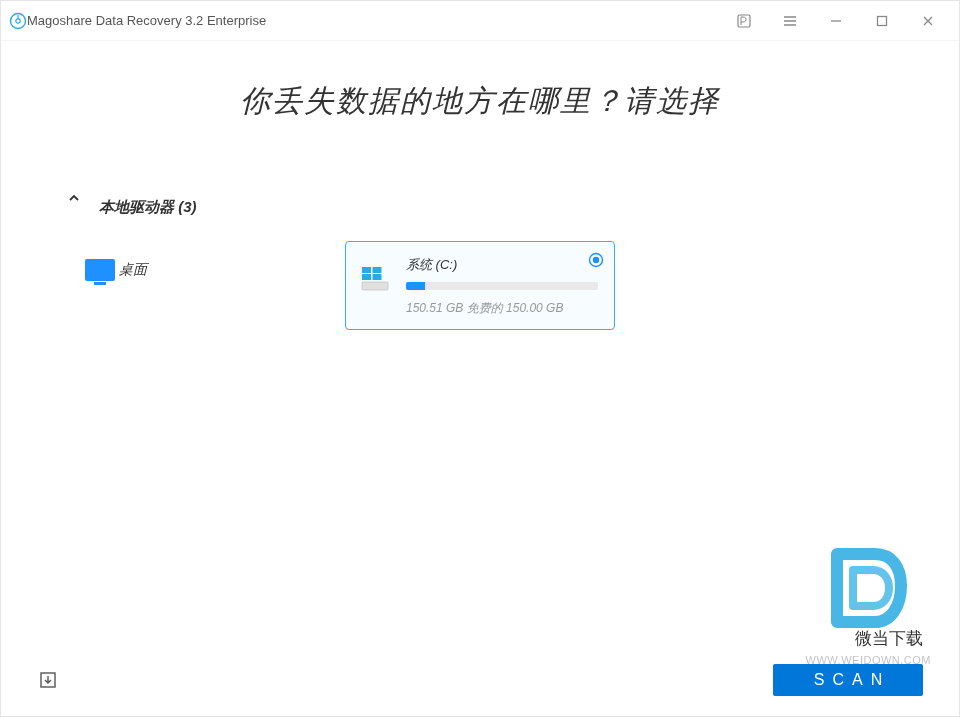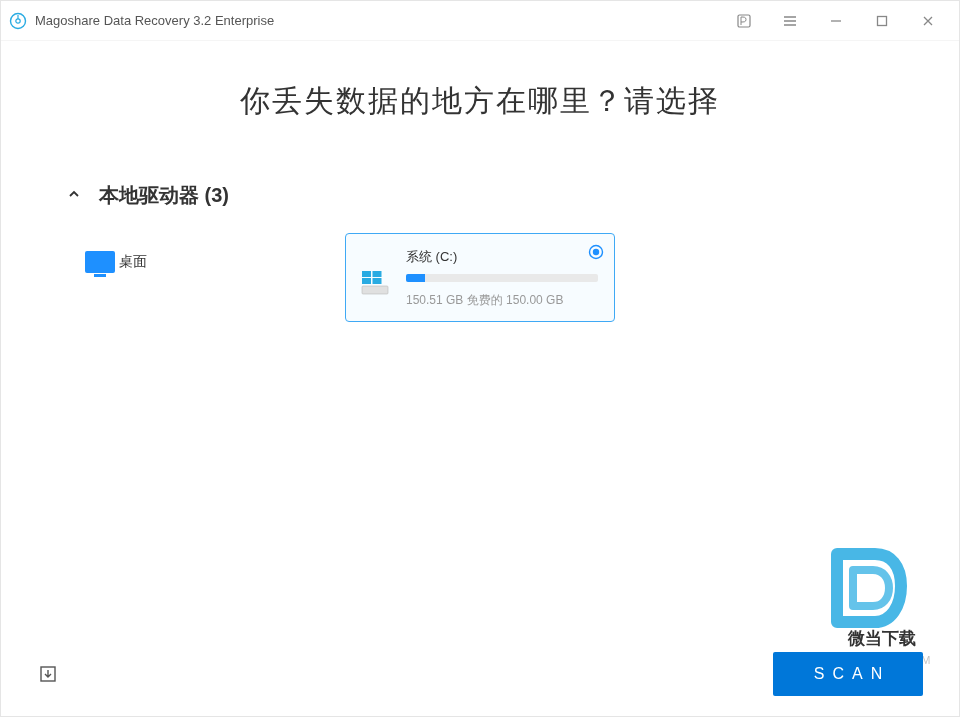--- a/index.html
+++ b/index.html
@@ -21,21 +21,20 @@
 .titlebar {
   height: 40px;
   display: flex;
   align-items: center;
   padding: 0 8px;
   border-bottom: 1px solid #f5f5f5;
 }
 .titlebar-left {
   display: flex;
   align-items: center;
-  gap: 8px;
   justify-content: flex-end;
 }
 .app-icon {
   width: 18px;
   height: 18px;
   display: flex;
   align-items: center;
   justify-content: center;
 }
 .app-title {
@@ -52,40 +51,42 @@
   height: 40px;
   display: flex;
   align-items: center;
   justify-content: center;
   color: #888;
 }
 .titlebar-btn svg { display: block; }
 
 .main-content {
   padding: 40px 60px 0 60px;
+  font-style: italic;
 }
 .headline {
   text-align: center;
   font-size: 30px;
   color: #333;
   font-weight: 500;
   letter-spacing: 2px;
   margin-bottom: 60px;
 }
 .group-header {
   display: flex;
   align-items: center;
   gap: 18px;
   margin-bottom: 24px;
   padding-left: 6px;
 }
 .group-title {
-  font-size: 20px;
+  font-size: 15px;
   color: #333;
   font-weight: 600;
+  margin-top: 16px;
 }
 .drives-area {
   display: flex;
   gap: 40px;
   padding-left: 24px;
 }
 .drive-item, .desktop-item {
   display: flex;
   align-items: flex-start;
   gap: 4px;
@@ -121,21 +122,20 @@
   border: 1px solid transparent;
   border-radius: 4px;
   padding: 14px 16px 12px 12px;
   position: relative;
   display: flex;
   gap: 14px;
 }
 .drive-card.selected {
   border-color: #3fa9f5;
   background: rgba(63,169,245,0.04);
-  align-items: center;
 }
 .selected-radio {
   position: absolute;
   top: 10px;
   right: 10px;
 }
 .drive-icon {
   width: 34px;
   display: flex;
   align-items: flex-start;
@@ -175,21 +175,21 @@
 }
 .import-btn {
   width: 22px;
   height: 22px;
   display: flex;
   align-items: center;
   justify-content: center;
 }
 .scan-btn {
   width: 150px;
-  height: 44px;
+  height: 32px;
   background: #0077d9;
   color: #fff;
   border: none;
   font-size: 16px;
   letter-spacing: 8px;
   display: flex;
   align-items: center;
   justify-content: center;
   padding-left: 8px;
   border-radius: 2px;
@@ -198,26 +198,26 @@
   position: absolute;
   right: 48px;
   bottom: 80px;
   width: 92px;
   height: 92px;
   opacity: 0.85;
   pointer-events: none;
 }
 .watermark-text {
   position: absolute;
-  right: 43px;
+  right: 36px;
   bottom: 66px;
   font-size: 17px;
   color: #333;
   pointer-events: none;
-  font-weight: 700;
+  font-weight: 400;
 }
 .watermark-url {
   position: absolute;
   right: 28px;
   bottom: 50px;
   font-size: 11px;
   color: rgba(0,0,0,0.25);
   letter-spacing: 0.5px;
   pointer-events: none;
 }

